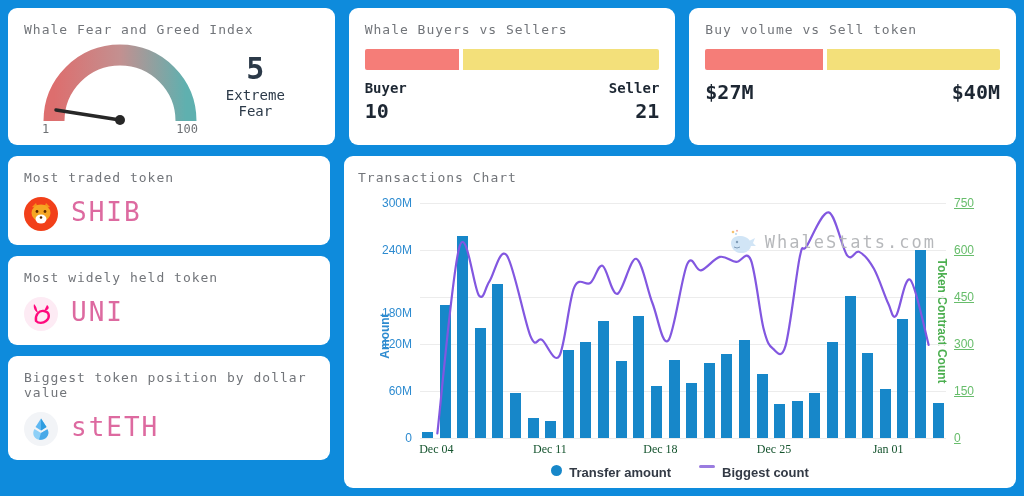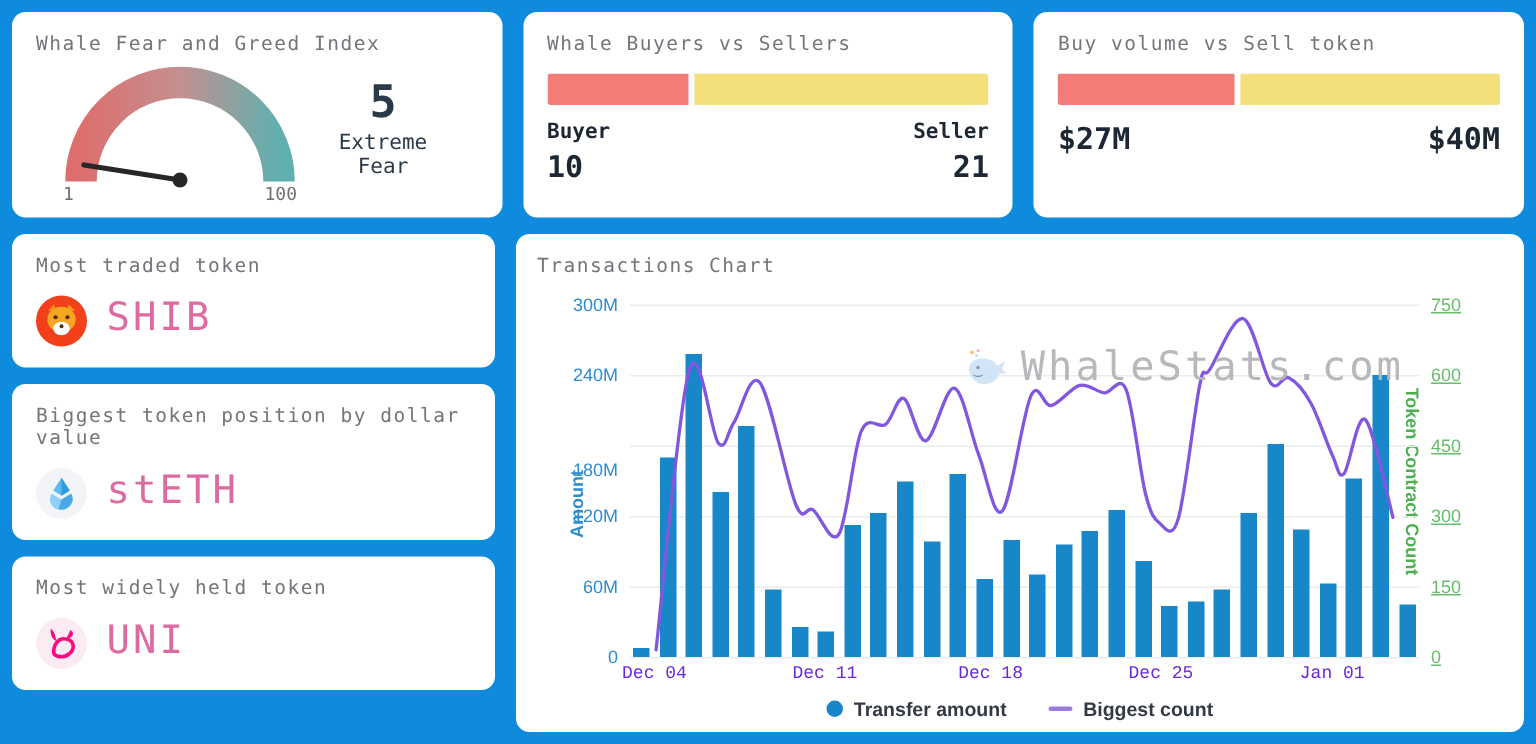--- a/index.html
+++ b/index.html
@@ -41,26 +41,26 @@
   .bars { position:absolute; left:0; right:0; top:0; bottom:0; display:flex; justify-content:space-between; align-items:flex-end; padding:0 2px; }
   .bar { width:11px; background:#1787c9; }
   .line-svg { position:absolute; left:0; right:0; top:0; bottom:0; width:100%; height:100%; overflow:visible; }
   .ytick { position:absolute; font-family:"Liberation Sans",sans-serif; font-size:12px; }
   .ytick.left { right:calc(100% + 8px); color:#2d8bd0; transform:translateY(-50%); white-space:nowrap; }
   .ytick.right { left:calc(100% + 8px); color:#67bd6b; transform:translateY(-50%);text-decoration:underline; }
   .axis-name { position:absolute; font-family:"Liberation Sans",sans-serif; font-size:12px; font-weight:bold; white-space:nowrap; }
   .axis-name.left { color:#2d8bd0; left:4px; top:50%; transform:translate(0,-50%) rotate(-90deg); transform-origin:center; }
   .axis-name.right { color:#4caf50; right:-2px; top:45%; transform:translate(0,-50%) rotate(90deg); transform-origin:center; }
   .xlabels { position:absolute; left:62px; right:56px; bottom:22px; height:16px; }
-  .xlabel { position:absolute; transform:translateX(-50%); color:#6d28d9; font-family:Liberation Mono, monospace; font-size:12px; white-space:nowrap; }
+  .xlabel { position:absolute; transform:translateX(-50%); color:#14532d; font-family:Liberation Serif, serif; font-size:12px; white-space:nowrap; }
   .legend { position:absolute; left:0; right:0; bottom:0; display:flex; justify-content:center; gap:28px; font-family:"Liberation Sans",sans-serif; font-size:13px; font-weight:bold; color:#333a45; }
-  .legend-item { display:flex; align-items:center; gap:7px; cursor:pointer; }
+  .legend-item { display:flex; align-items:flex-start; gap:7px; cursor:pointer; }
   .legend-dot { width:11px; height:11px; border-radius:50%; background:#1787c9; }
   .legend-line { width:16px; height:3px; border-radius:2px; background:#9a7ce0; }
-  .watermark { position:absolute; top:38px; right:66px; display:flex; align-items:center; gap:8px; color:#b3b5b8; font-size:27px; letter-spacing:2px; opacity:.95; pointer-events:none; }
+  .watermark { position:absolute; top:38px; right:66px; display:flex; align-items:center; gap:8px; color:#b3b5b8; font-size:17px; letter-spacing:2px; opacity:.95; pointer-events:none; }
 </style>
 </head>
 <body>
 
 <div class="page">
 
   <div class="row-top">
 
     <div class="card gauge-card">
       <div class="card-title">Whale Fear and Greed Index</div>
@@ -135,47 +135,47 @@
               <circle cx="21" cy="14.5" r="1.4" fill="#5b2a00"></circle>
               <ellipse cx="17" cy="22" rx="5.5" ry="4.5" fill="#fff"></ellipse>
               <circle cx="17" cy="20.5" r="1.3" fill="#5b2a00"></circle>
             </svg>
           </span>
           <span class="token-name">SHIB</span>
         </div>
       </div>
 
       <div class="card">
+        <div class="card-title">Most widely held token</div>
+        <div class="token-row">
+          <span class="token-icon" style="background:#fdebf4">
+            <svg width="34" height="34" viewBox="0 0 34 34">
+              <circle cx="17" cy="17" r="16" fill="#fdebf4"></circle>
+              <path d="M10 7 C14 11 12 14 15 16 C11 15 9 11 10 7 Z" fill="#ff0a7d"></path>
+              <path d="M23 8 L20 14 C25 13 26 10 23 8 Z" fill="#ff0a7d"></path>
+              <path d="M12 24 C11 18 15 13 20 14 C26 15 26 21 22 24 C19 26.5 14.5 26.5 12 24 Z" fill="none" stroke="#ff0a7d" stroke-width="2.4" stroke-linecap="round"></path>
+            </svg>
+          </span>
+          <span class="token-name">UNI</span>
+        </div>
+      </div>
+
+      <div class="card">
         <div class="card-title">Biggest token position by dollar value</div>
         <div class="token-row">
           <span class="token-icon" style="background:#f2f4f7">
             <svg width="34" height="34" viewBox="0 0 34 34">
               <circle cx="17" cy="17" r="16" fill="#f2f4f7"></circle>
               <path d="M17 6.5 L22.5 15 L17 18.5 L11.5 15 Z" fill="#5fb8f2"></path>
               <path d="M17 6.5 L22.5 15 L17 18.5 Z" fill="#2e9de0"></path>
               <path d="M10.5 17 C8 21 9.5 26 14 27.5 C18.5 29 23.5 26.5 24 22 C24.2 20 23.5 18.3 23.4 17.2 L17 21 Z" fill="#8ed0f7"></path>
               <path d="M23.4 17.2 C24.5 19 25 21 24 23 C22.5 26.5 18.5 28.5 15 27.4 L17 21 Z" fill="#49a9e8"></path>
             </svg>
           </span>
           <span class="token-name">stETH</span>
-        </div>
-      </div>
-
-      <div class="card">
-        <div class="card-title">Most widely held token</div>
-        <div class="token-row">
-          <span class="token-icon" style="background:#fdebf4">
-            <svg width="34" height="34" viewBox="0 0 34 34">
-              <circle cx="17" cy="17" r="16" fill="#fdebf4"></circle>
-              <path d="M10 7 C14 11 12 14 15 16 C11 15 9 11 10 7 Z" fill="#ff0a7d"></path>
-              <path d="M23 8 L20 14 C25 13 26 10 23 8 Z" fill="#ff0a7d"></path>
-              <path d="M12 24 C11 18 15 13 20 14 C26 15 26 21 22 24 C19 26.5 14.5 26.5 12 24 Z" fill="none" stroke="#ff0a7d" stroke-width="2.4" stroke-linecap="round"></path>
-            </svg>
-          </span>
-          <span class="token-name">UNI</span>
         </div>
       </div>
     </div>
 
     <div class="card chart-card">
       <div class="card-title">Transactions Chart</div>
 
       <div class="chart-zone">
         <div class="axis-name left">Amount</div>
         <div class="axis-name right">Token Contract Count</div>

